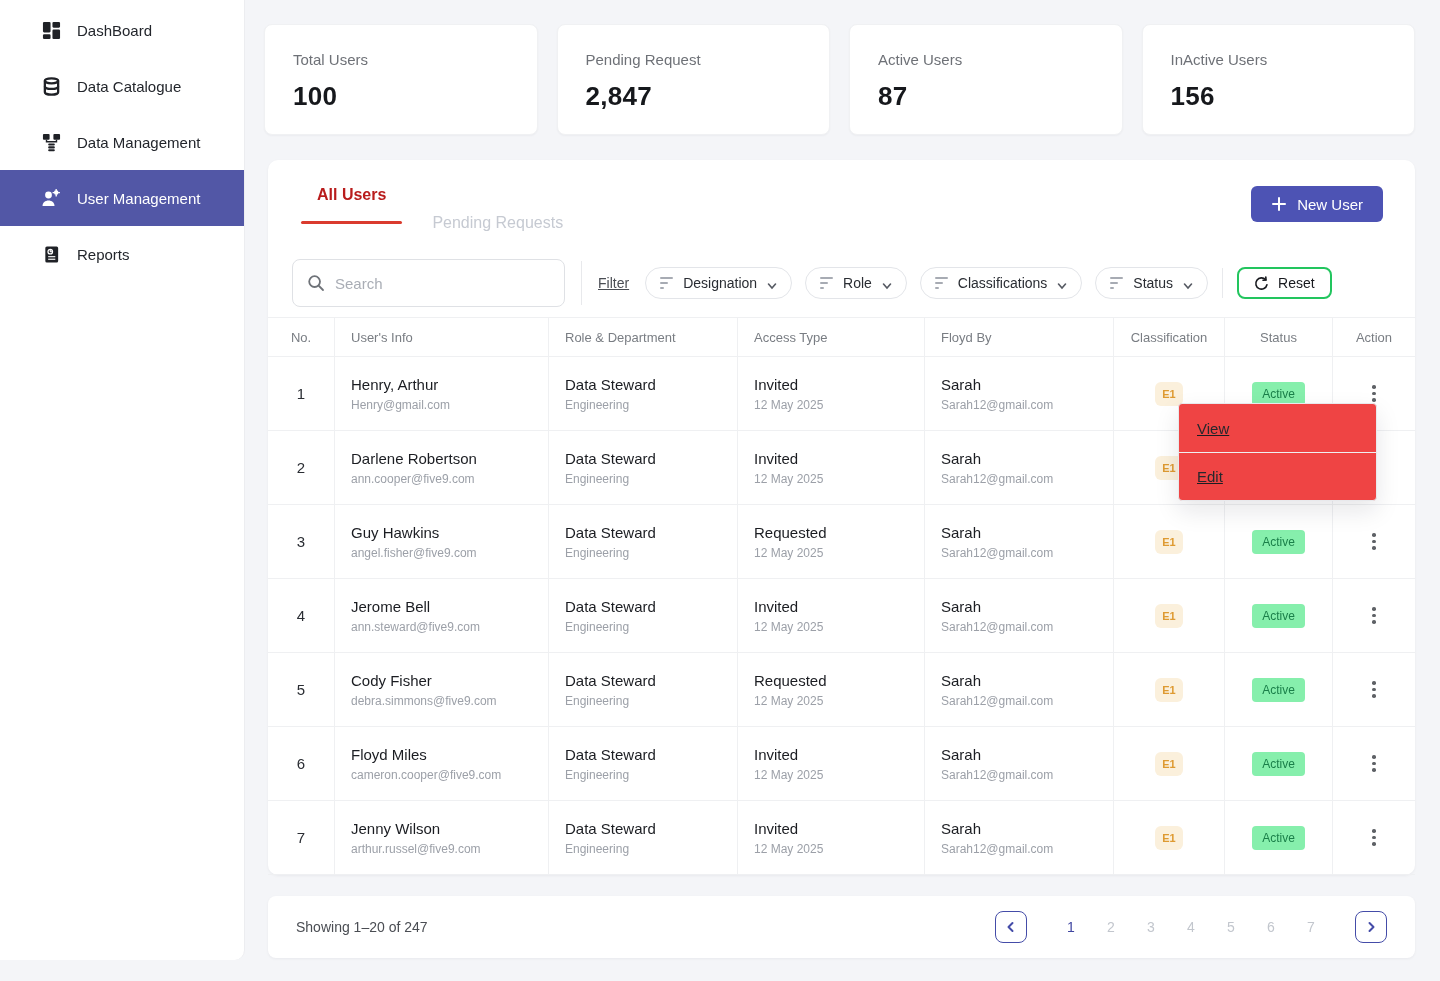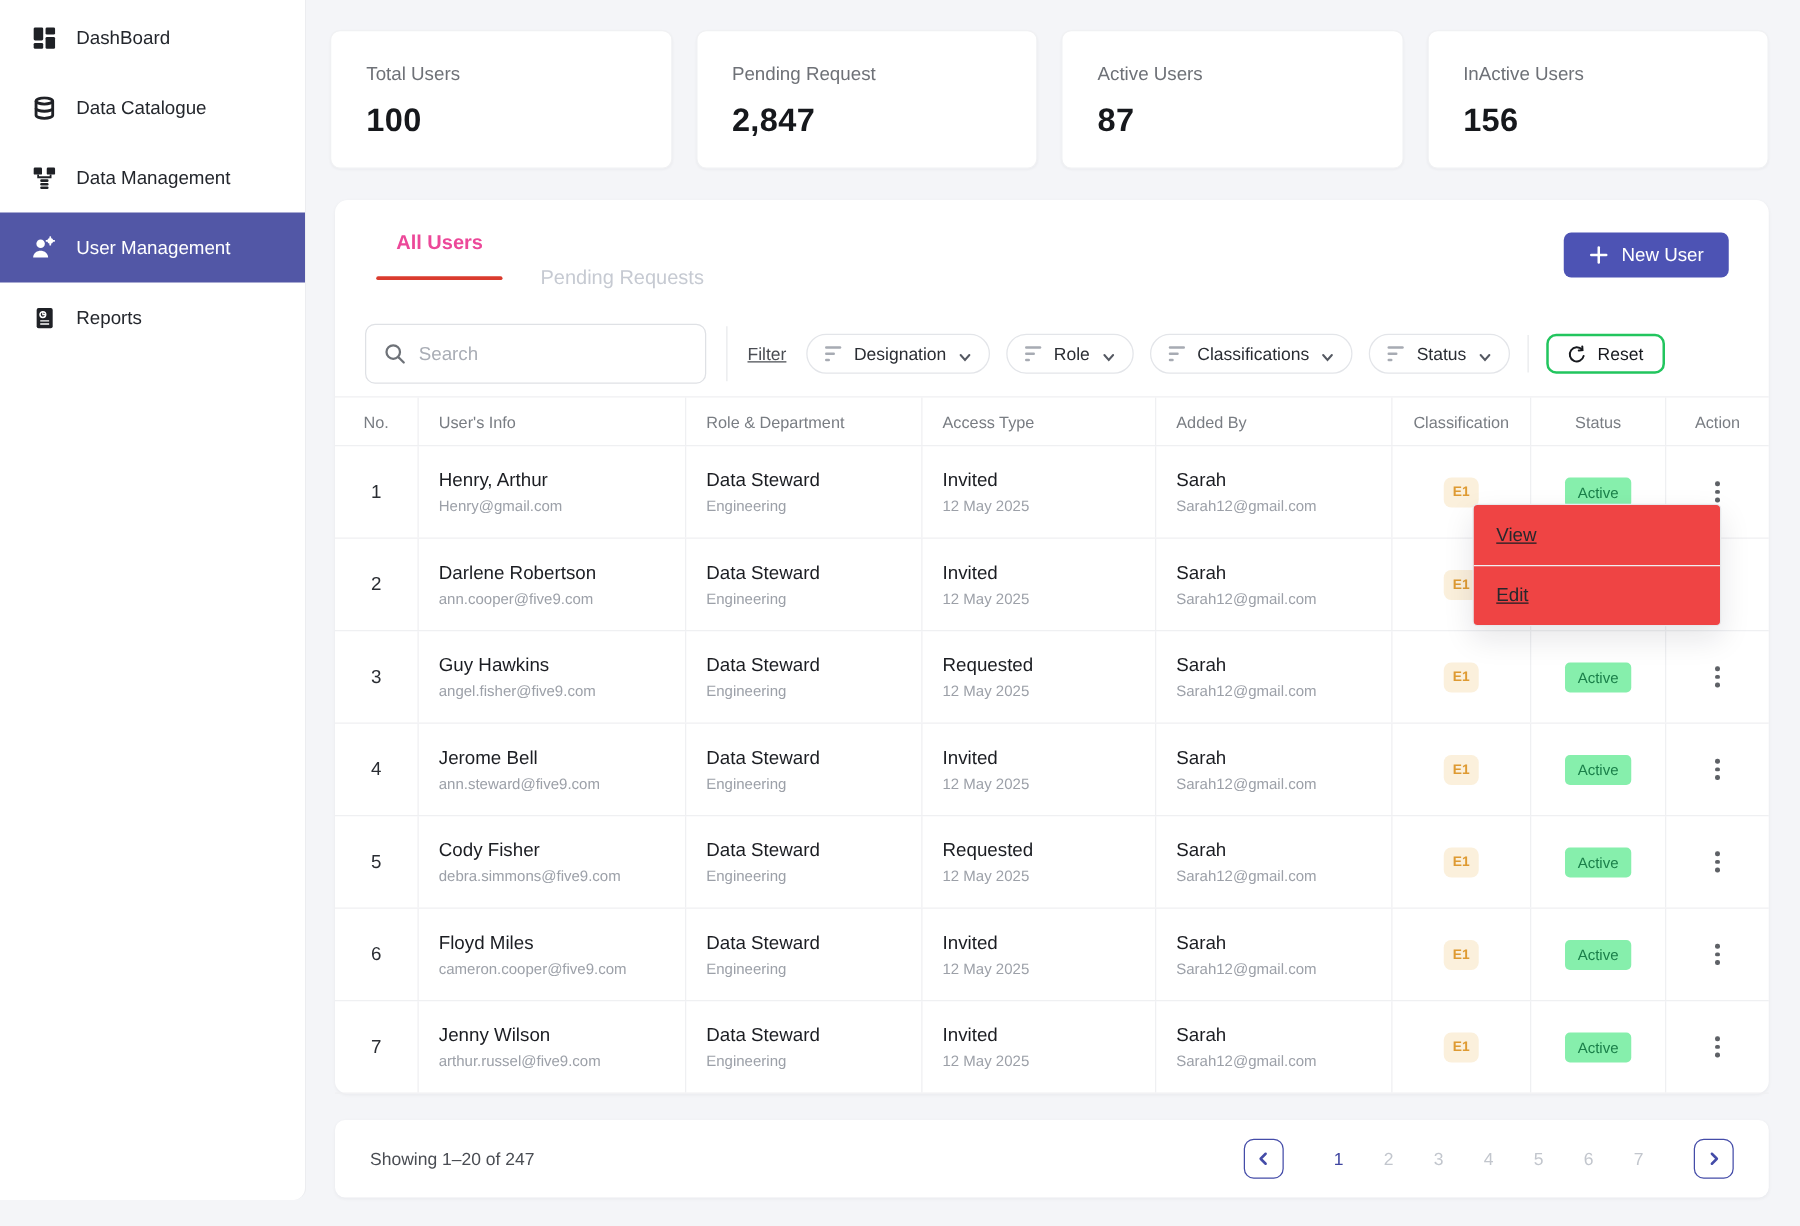--- a/index.html
+++ b/index.html
@@ -2,39 +2,39 @@
 <html><head>
 <meta charset="utf-8">
 <style>
   * { margin:0; padding:0; box-sizing:border-box; }
   html,body { width:1440px; height:981px; overflow:hidden; }
   body { position:relative; background:#F4F5F8; font-family:"Liberation Sans", sans-serif; color:#1B1D22; }
 
   
   .sidebar { position:absolute; left:0; top:0; width:245px; height:960px; background:#fff;
              border-right:1px solid #ECEDF0; border-radius:0 0 10px 0; padding-top:2px; }
-  .side-item { display:flex; align-items:center; height:56px; padding-left:24px; cursor:pointer;
+  .side-item { display:flex; align-items:center; height:56px; padding-left:40px; cursor:pointer;
                color:#23262C; font-size:15px; }
   .side-item .s-icon { width:22px; height:22px; margin-right:15px; display:flex; align-items:center; justify-content:center; color:#1F2126; }
   .side-item.active { background:#5257A6; color:#fff; }
   .side-item.active .s-icon { color:#fff; }
 
   
   .stats { position:absolute; left:264px; top:24px; width:1151px; display:flex; gap:19px; }
   .stat-card { flex:1; height:111px; background:#fff; border:1px solid #F0F1F3; border-radius:8px;
                box-shadow:0 1px 2px rgba(16,24,40,.04); padding:26px 28px; }
   .stat-label { font-size:15px; color:#6E7177; }
   .stat-value { font-size:26px; font-weight:700; color:#16181C; margin-top:13px; letter-spacing:.3px; }
 
   
   .panel { position:absolute; left:268px; top:160px; width:1147px; height:715px; background:#fff;
            border-radius:10px; box-shadow:0 1px 3px rgba(16,24,40,.05); }
   .tabs-row { display:flex; align-items:flex-start; padding:26px 32px 0 33px; height:69px; }
   .tab { font-size:16px; padding:0 16px 20px; cursor:pointer; color:#C6CAD2; position:relative; }
-  .tab.active { color:#ec4899; font-weight:700;text-align:center; }
+  .tab.active { color:#b91c1c; font-weight:700;text-align:center; }
   .tab.active::after { content:""; position:absolute; left:0; right:0; bottom:0; height:3px; background:#DA3B2E; border-radius:2px; }
   .tab + .tab { margin-left:14px;margin-top:28px; }
   .new-user-btn { margin-left:auto; height:36px; background:#4D53B4; color:#fff; border:none; border-radius:6px;
                   padding:0 20px; font-size:15px; display:flex; align-items:center; gap:10px; cursor:pointer;
                   font-family:"Liberation Sans", sans-serif; }
 
   
   .filter-row { display:flex; align-items:center; margin-top:30px; padding:0 24px; height:48px; }
   .search-box { position:relative; width:273px; height:48px; }
   .search-box input { width:100%; height:100%; border:1px solid #DFE1E5; border-radius:8px; padding:0 14px 0 42px;
@@ -261,21 +261,21 @@
       <span>Reset</span>
     </button>
   </div>
 
   <div class="table">
     <div class="thead">
       <div class="th c1">No.</div>
       <div class="th c2">User's Info</div>
       <div class="th c3">Role &amp; Department</div>
       <div class="th c4">Access Type</div>
-      <div class="th c5">Added By</div>
+      <div class="th c5">Floyd By</div>
       <div class="th c6">Classification</div>
       <div class="th c7">Status</div>
       <div class="th c8">Action</div>
     </div>
     <div>
     <div class="trow">
       <div class="cell c1">
             <span class="row-no">1</span>
           </div>
       <div class="cell c2">

